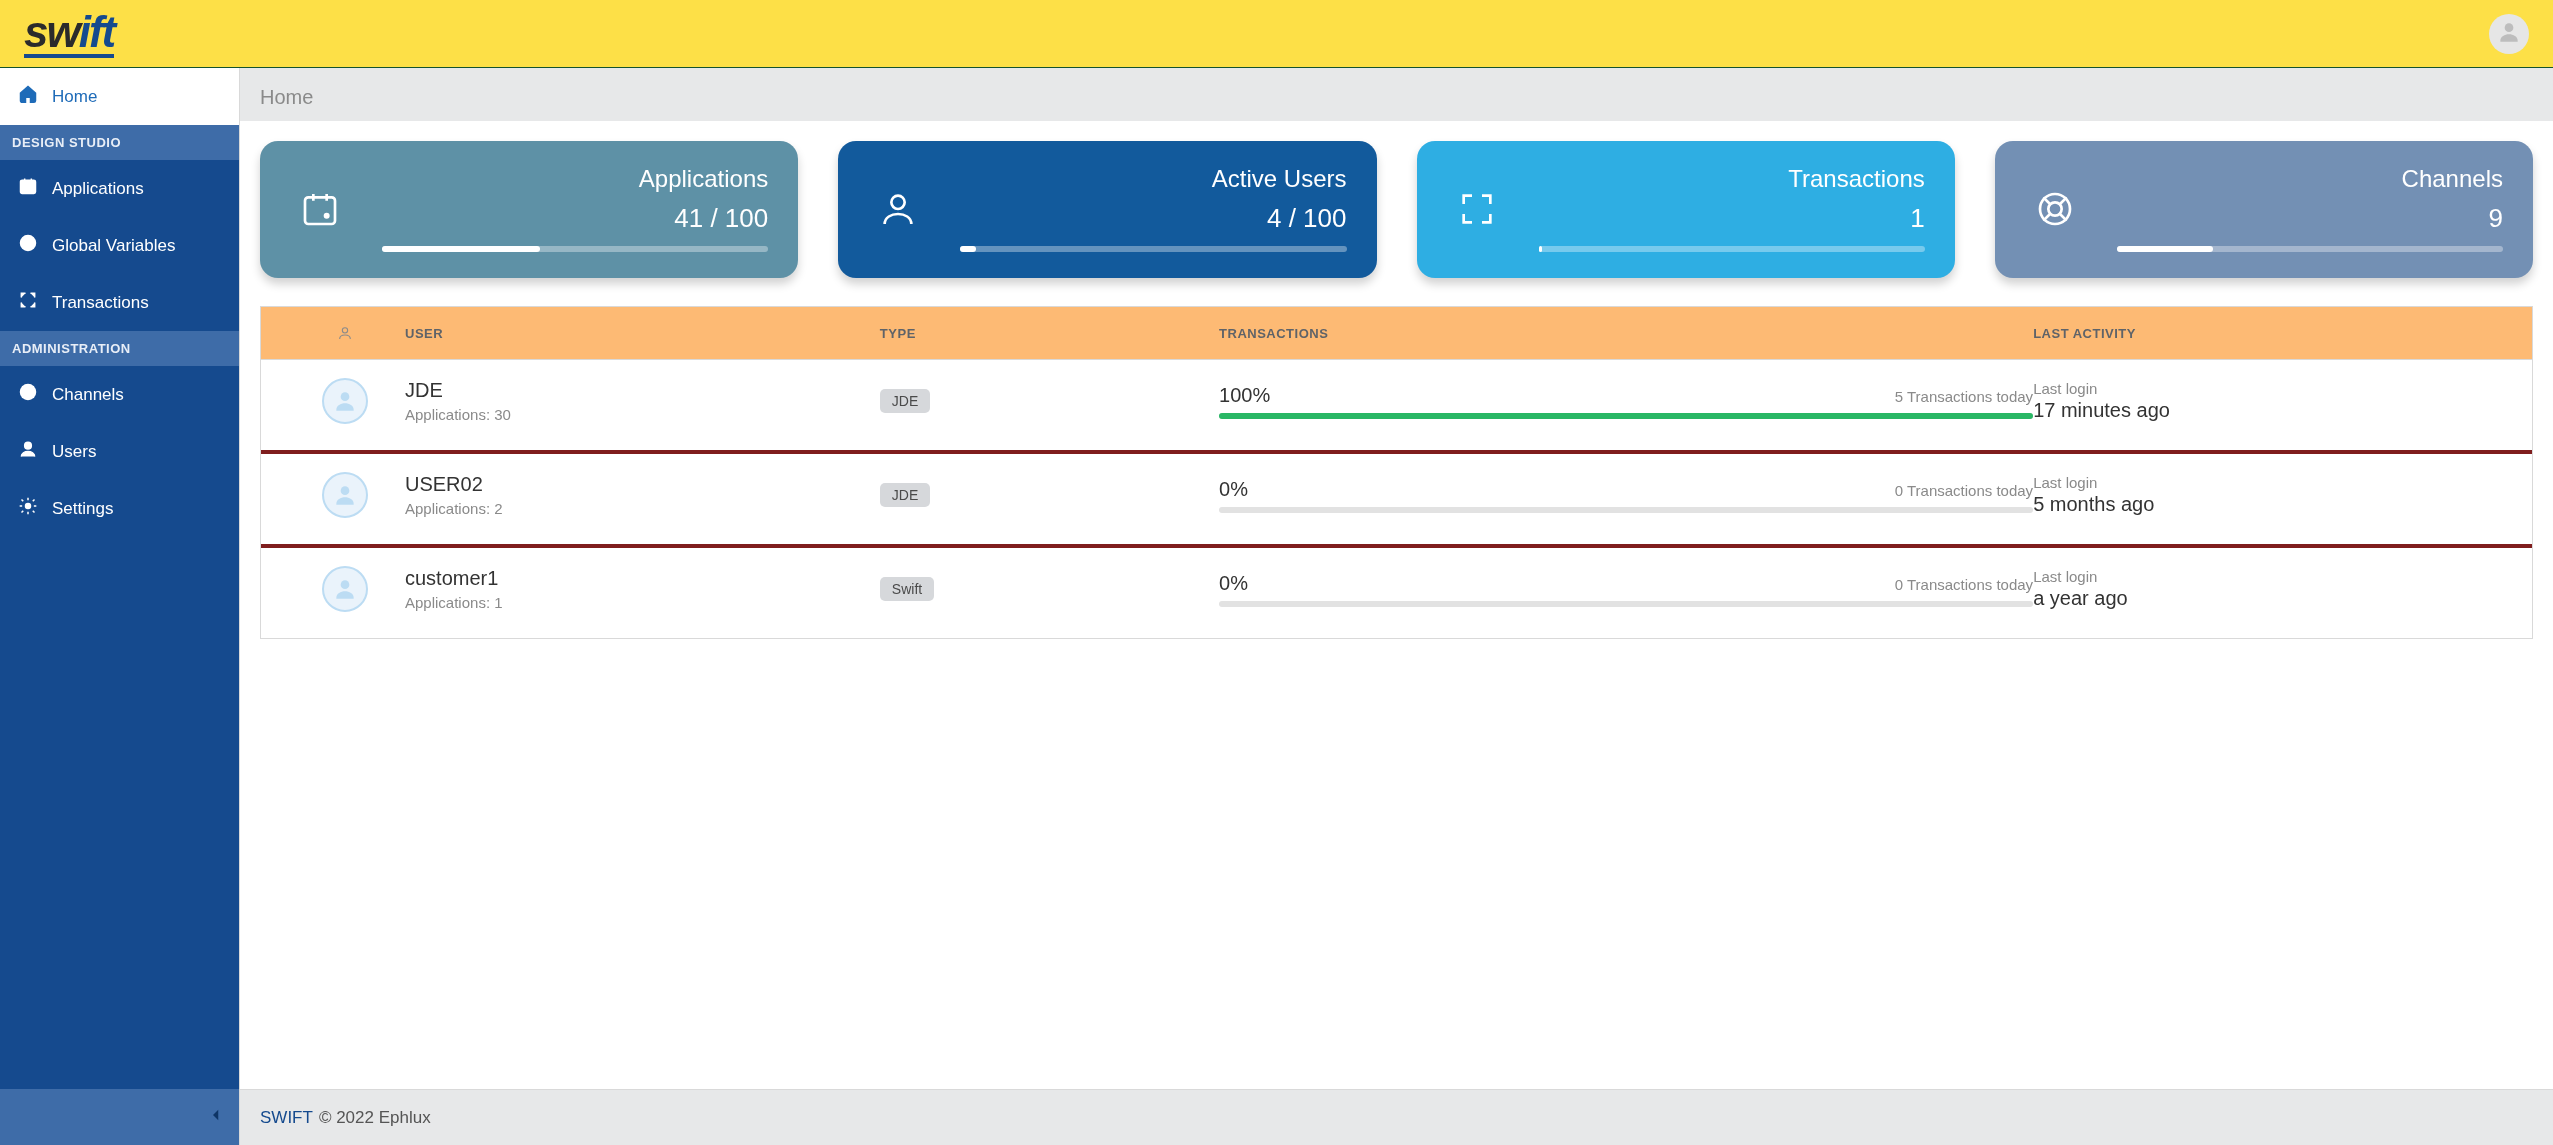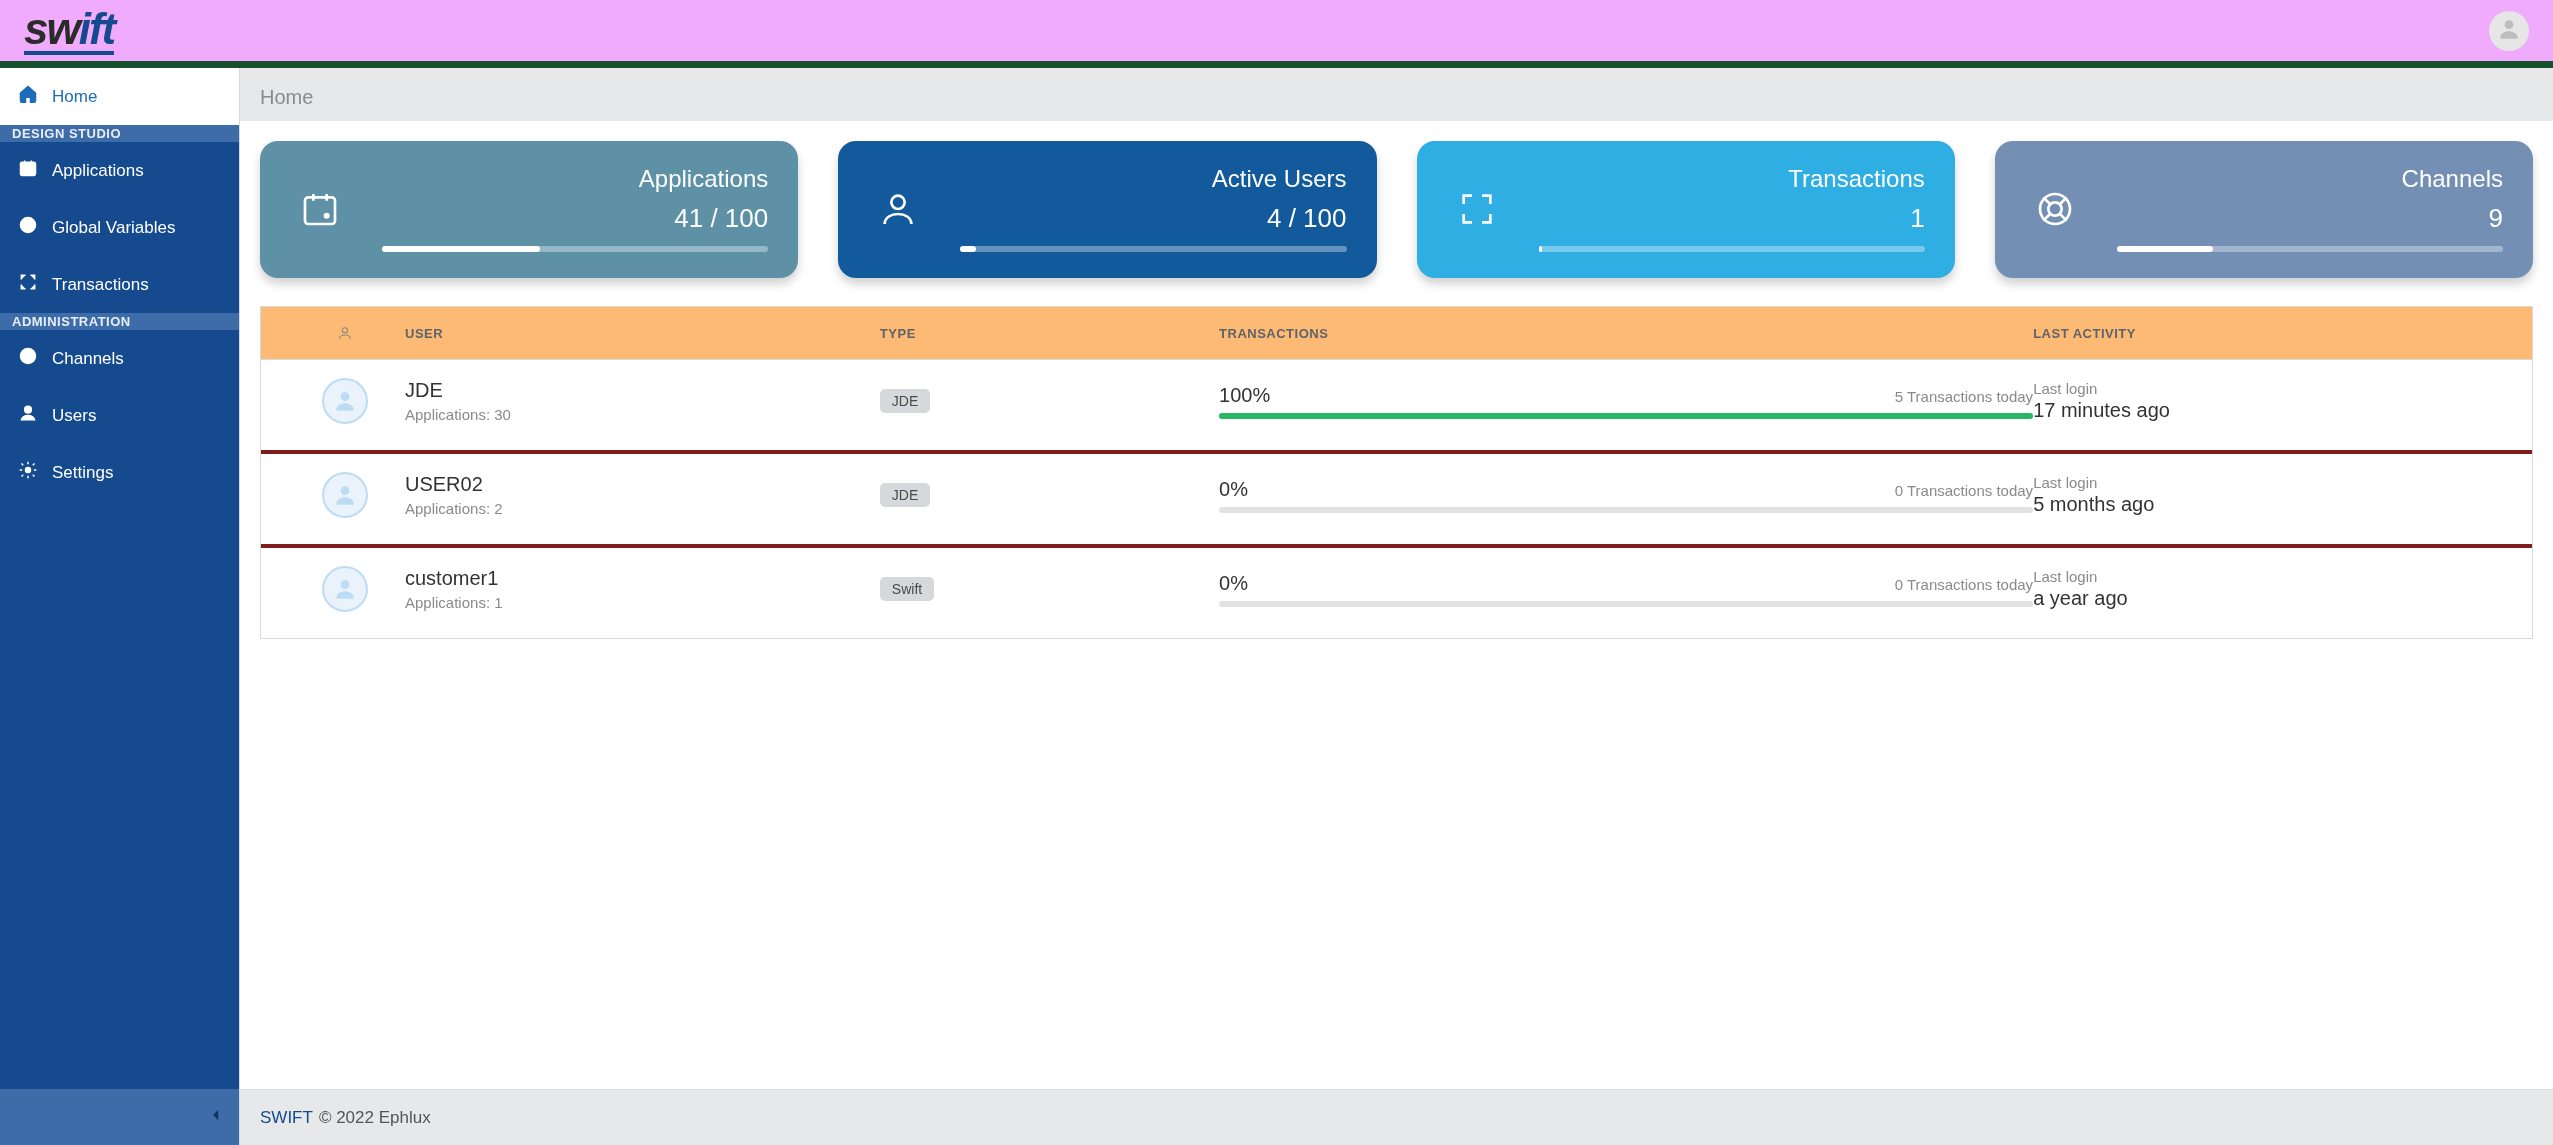--- a/index.html
+++ b/index.html
@@ -2,22 +2,22 @@
 <html><head>
 <meta charset="utf-8">
 <style>
   * { box-sizing: border-box; margin: 0; padding: 0; }
   html, body { height: 100%; font-family: 'Segoe UI', Arial, sans-serif; color: #333; }
   body { display: flex; flex-direction: column; background: #fff; }
 
   
   .topbar {
     display: flex; align-items: center; justify-content: space-between;
-    height: 68px; padding: 12px 24px; border-bottom: 7px solid #14532d;
-    background: #f0abfc;
+    height: 68px; padding: 12px 24px; border-bottom: 1px solid #14532d;
+    background: #fde047;
   }
   .logo {
     display: flex; align-items: baseline;
     font-size: 44px; font-weight: 700; font-style: italic; letter-spacing: -2px;
     color: #2b2b2b;
     border-bottom: 4px solid #154a8e;
     line-height: 1;
   }
   .logo .blue { color: #154a8e; }
   .profile-avatar {
@@ -37,21 +37,21 @@
   .nav-item {
     display: flex; align-items: center; gap: 14px;
     padding: 16px 18px; font-size: 17px; cursor: pointer;
     color: #fff;
   }
   .nav-item.active {
     background: #fff; color: #1e6bb8;
   }
   .nav-item svg { width: 20px; height: 20px; fill: currentColor; stroke: currentColor; }
   .nav-section {
-    padding: 1px 12px; font-size: 13px; font-weight: 700; letter-spacing: .5px;
+    padding: 10px 12px; font-size: 13px; font-weight: 700; letter-spacing: .5px;
     background: #3e6ca8; color: #e8eef7; text-transform: uppercase;
   }
   .sidebar-spacer { flex: 1; }
   .sidebar-footer {
     height: 56px; background: #3e6ca8; display: flex; align-items: center; justify-content: flex-end;
     padding: 0 14px; cursor: pointer;
   }
   .sidebar-footer svg { width: 18px; height: 18px; fill: #0e3566; }
 
   

